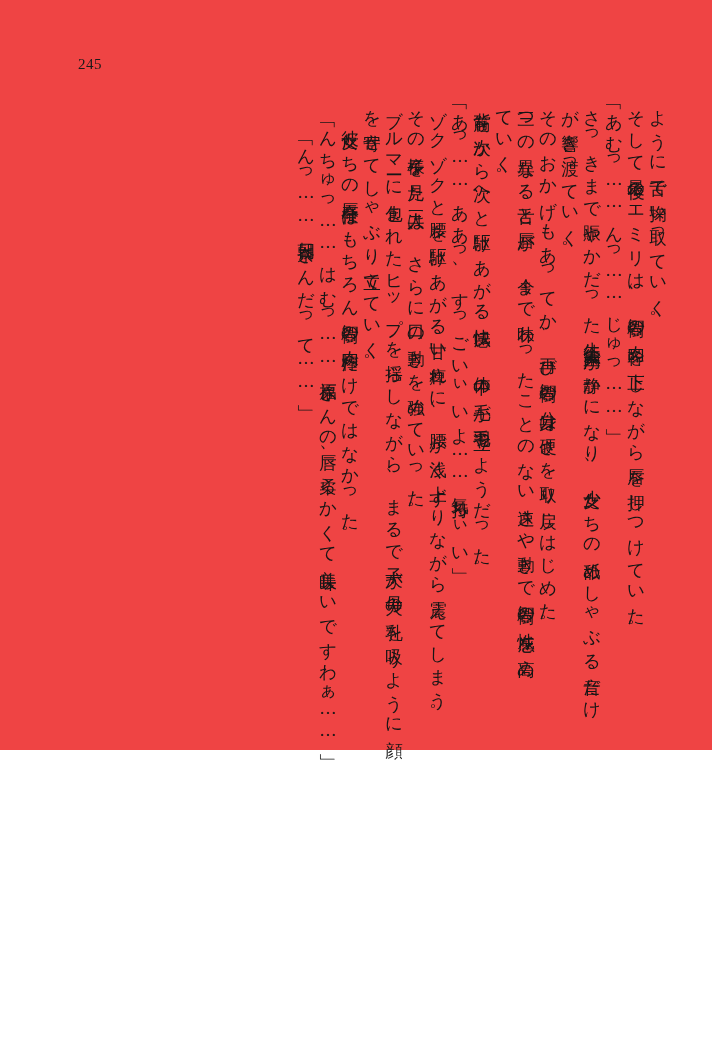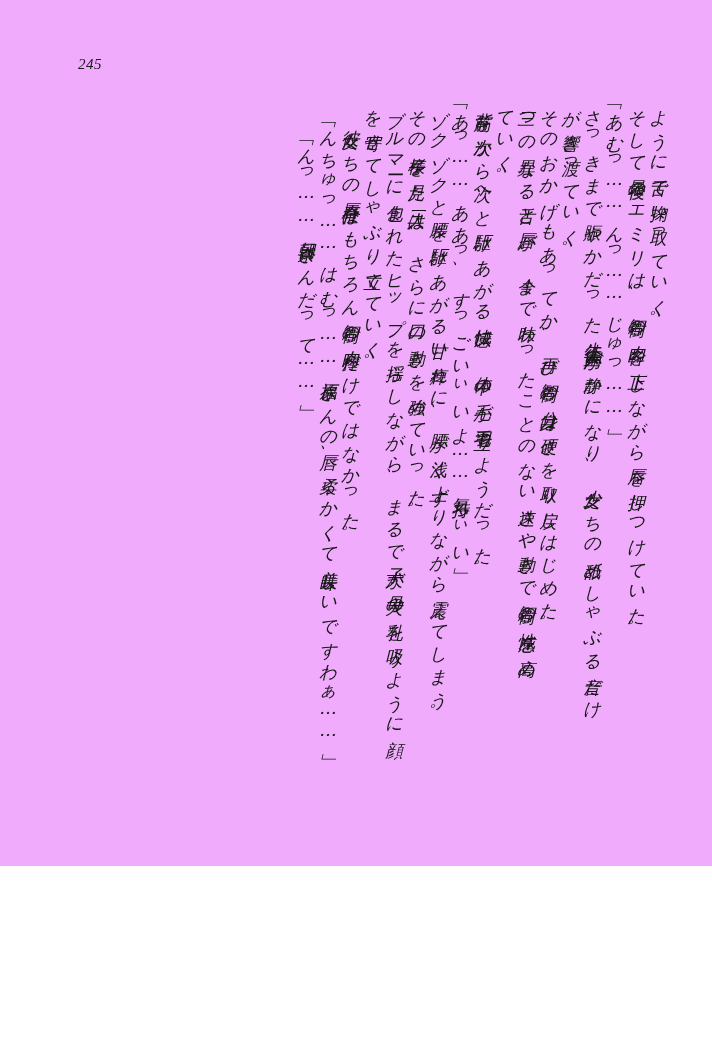--- a/index.html
+++ b/index.html
@@ -10,23 +10,22 @@
   body {
     width: 712px;
     height: 1050px;
     overflow: hidden;
     font-family: "Liberation Serif", "DejaVu Serif", serif;
     color: #141414;
   }
   .page {
     position: relative;
     width: 712px;
-    height: 866px;
-    background: #f0abfc;
-    font-style: italic;
+    height: 750px;
+    background: #ef4444;
   }
   .page-number {
     position: absolute;
     left: 78px;
     top: 56px;
     font-size: 15px;
     letter-spacing: 0.5px;
     font-family: "Liberation Serif", "DejaVu Serif", serif;
     color: #1a1a1a;
   }

